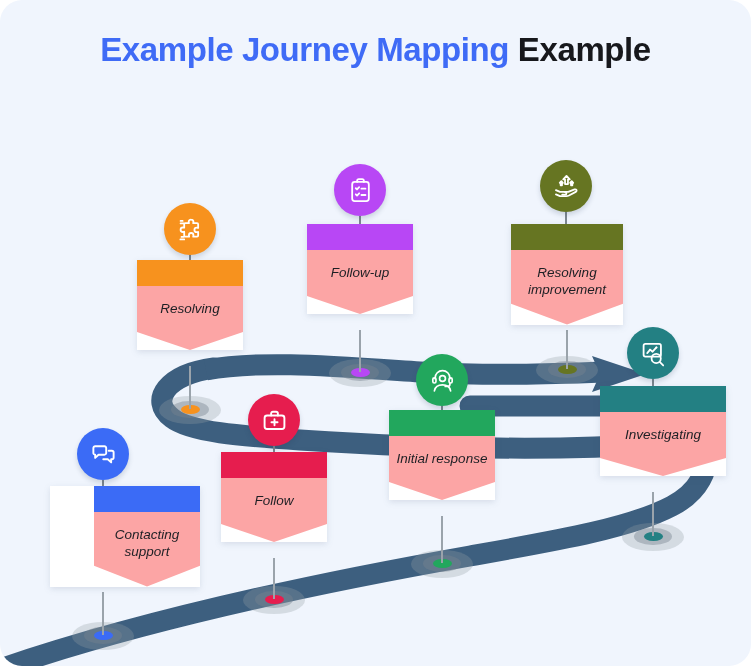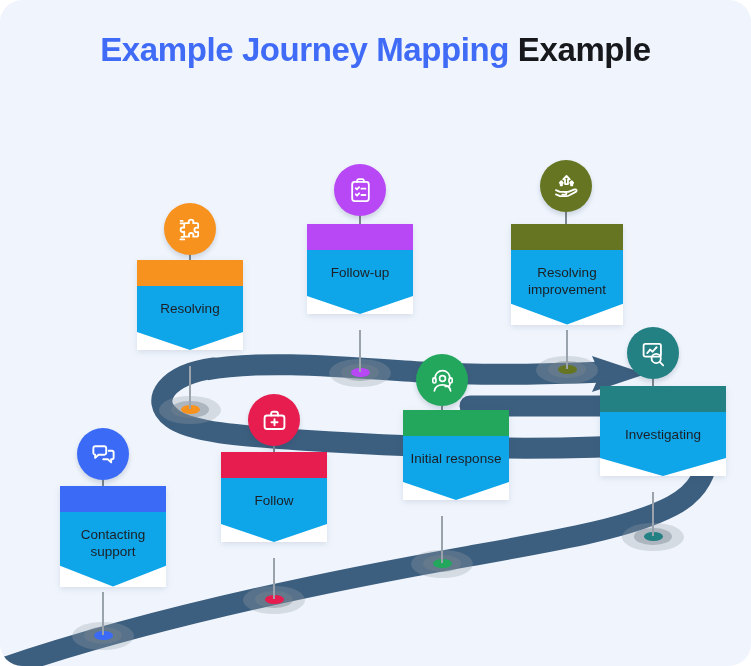--- a/index.html
+++ b/index.html
@@ -42,30 +42,31 @@
     position:absolute;
     width:106px;
     background:#ffffff;
     filter:drop-shadow(0 2px 3px rgba(40,60,90,.13));
   }
   .card .band{
     height:26px;
     width:100%;
   }
   .card .body{
-    background:#0ea5e9;
+    background:#fca5a5;
     padding:14px 6px 8px 6px;
     text-align:center;
     font-size:13.5px;
     line-height:1.28;
     color:#1d1f24;
     min-height:64px;
     box-sizing:border-box;
     clip-path:polygon(0 0,100% 0,100% 72%,50% 100%,0 72%);
     padding-bottom:26px;
+    font-style:italic;
   }
 
   .badge{
     position:absolute;
     width:52px;height:52px;
     border-radius:50%;
     display:flex;align-items:center;justify-content:center;
     box-shadow:0 3px 5px rgba(40,60,90,.18);
   }
   .badge svg{width:27px;height:27px;display:block;}
@@ -135,21 +136,21 @@
         <div class="stem" style="left:102.2px;top:592px;height:43px;"></div>
         <div class="stem short" style="left:102.2px;top:480px;height:8px;"></div>
         <div class="badge" style="left:77px;top:428px;background:#3b6bf6;">
           <span>
             <svg viewBox="0 0 24 24" fill="none" stroke="#fff" stroke-width="1.7" stroke-linecap="round" stroke-linejoin="round">
               <path d="M3 6.2a1.6 1.6 0 0 1 1.6-1.6h8.2a1.6 1.6 0 0 1 1.6 1.6v4.4a1.6 1.6 0 0 1-1.6 1.6H7.6L4.6 15v-2.8H4.6A1.6 1.6 0 0 1 3 10.6z"></path>
               <path d="M16.6 8.6h2.8A1.6 1.6 0 0 1 21 10.2v4.4a1.6 1.6 0 0 1-1.6 1.6h-.6V19l-3-2.8h-4"></path>
             </svg>
           </span>
         </div>
-        <div class="card" style="left:60px;top:486px;width:106px;">
+        <div class="card" style="left:50px;top:486px;width:106px;padding-left:44px;">
           <div class="band" style="background:#3b6bf6;"></div>
           <div class="body">Contacting support</div>
         </div>
       </div>
       <div class="node">
         <div class="dot halo-outer" style="left:243px;top:585.5217391304348px;width:62px;height:28.52px;"></div>
         <div class="dot halo-inner" style="left:255px;top:590.7391304347826px;width:38px;height:17.48px;"></div>
         <div class="dot core" style="left:264.5px;top:594.8695652173913px;width:19px;height:9.12px;background:#e61d4e;"></div>
         <div class="stem" style="left:273.2px;top:558px;height:41px;"></div>
         <div class="stem short" style="left:273.2px;top:446px;height:8px;"></div>
@@ -178,21 +179,21 @@
             <svg viewBox="0 0 24 24" fill="none" stroke="#fff" stroke-width="1.5" stroke-linecap="round" stroke-linejoin="round">
               <path d="M5.4 10.4v-.6a6.6 6.6 0 0 1 13.2 0v.6"></path>
               <rect x="3.4" y="9.6" width="2.8" height="4.6" rx="1.3"></rect>
               <rect x="17.8" y="9.6" width="2.8" height="4.6" rx="1.3"></rect>
               <path d="M18.6 14.2v1.1a2 2 0 0 1-2 2h-2.2"></path>
               <circle cx="12" cy="10.2" r="2.6"></circle>
               <path d="M4.8 21.2c.6-3.3 3.6-5.3 7.2-5.3s6.6 2 7.2 5.3"></path>
             </svg>
           </span>
         </div>
-        <div class="card" style="left:389px;top:410px;width:106px;margin-left:14px;">
+        <div class="card" style="left:389px;top:410px;width:106px;">
           <div class="band" style="background:#22a75d;"></div>
           <div class="body">Initial response</div>
         </div>
       </div>
       <div class="node">
         <div class="dot halo-outer" style="left:622px;top:522.5217391304348px;width:62px;height:28.52px;"></div>
         <div class="dot halo-inner" style="left:634px;top:527.7391304347826px;width:38px;height:17.48px;"></div>
         <div class="dot core" style="left:643.5px;top:531.8695652173913px;width:19px;height:9.12px;background:#238083;"></div>
         <div class="stem" style="left:652.2px;top:492px;height:44px;"></div>
         <div class="stem short" style="left:652.2px;top:379px;height:9px;"></div>

